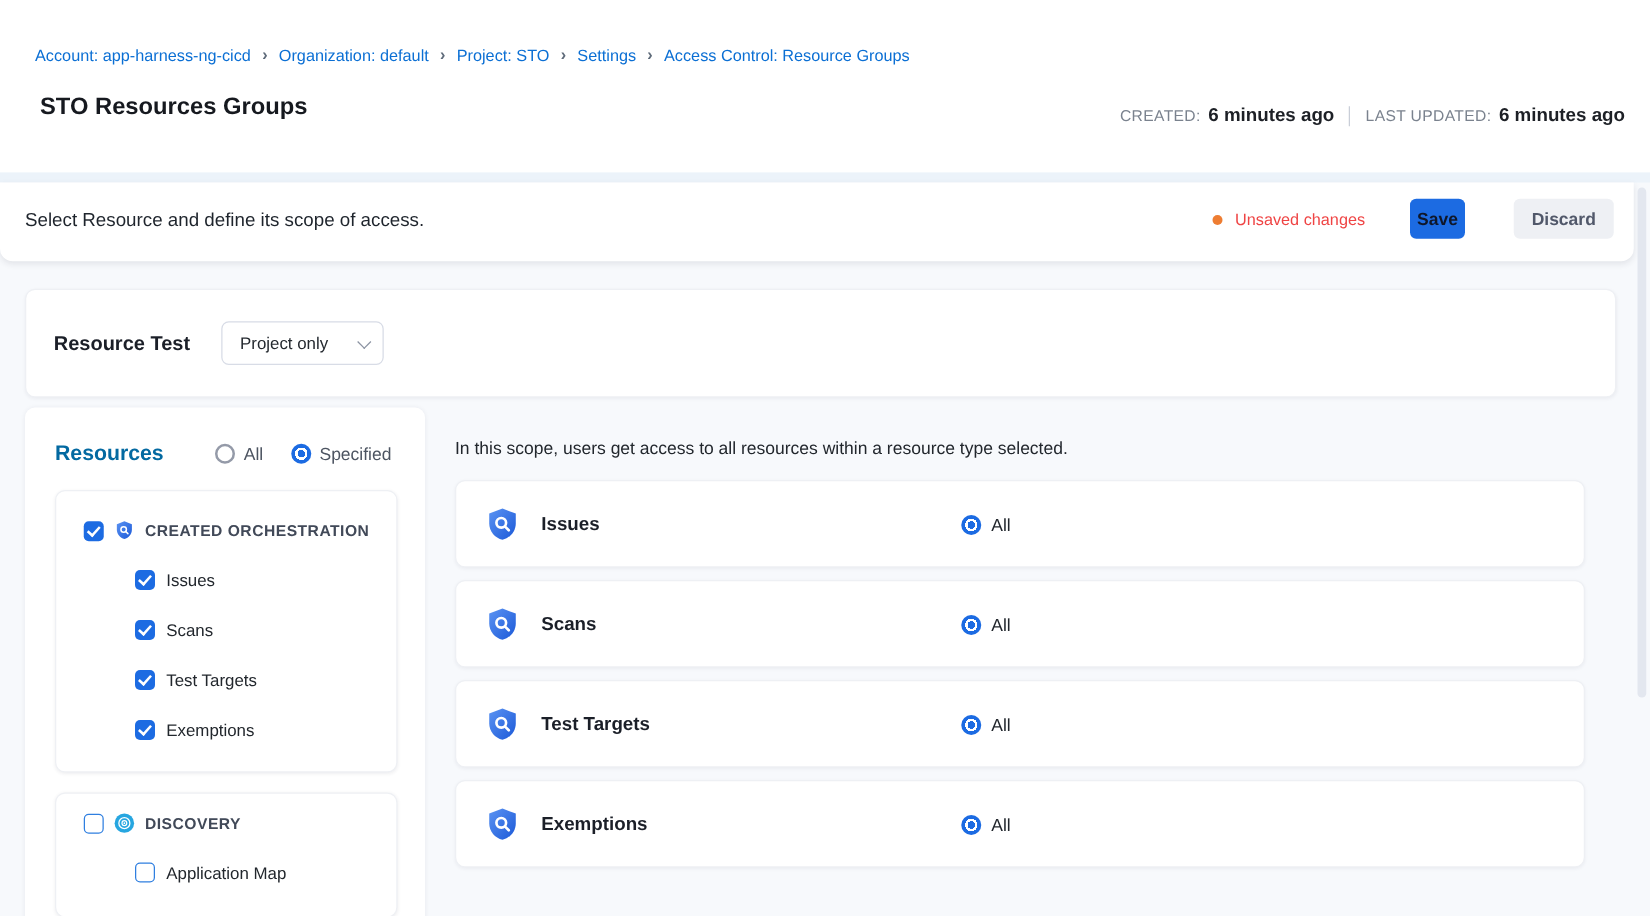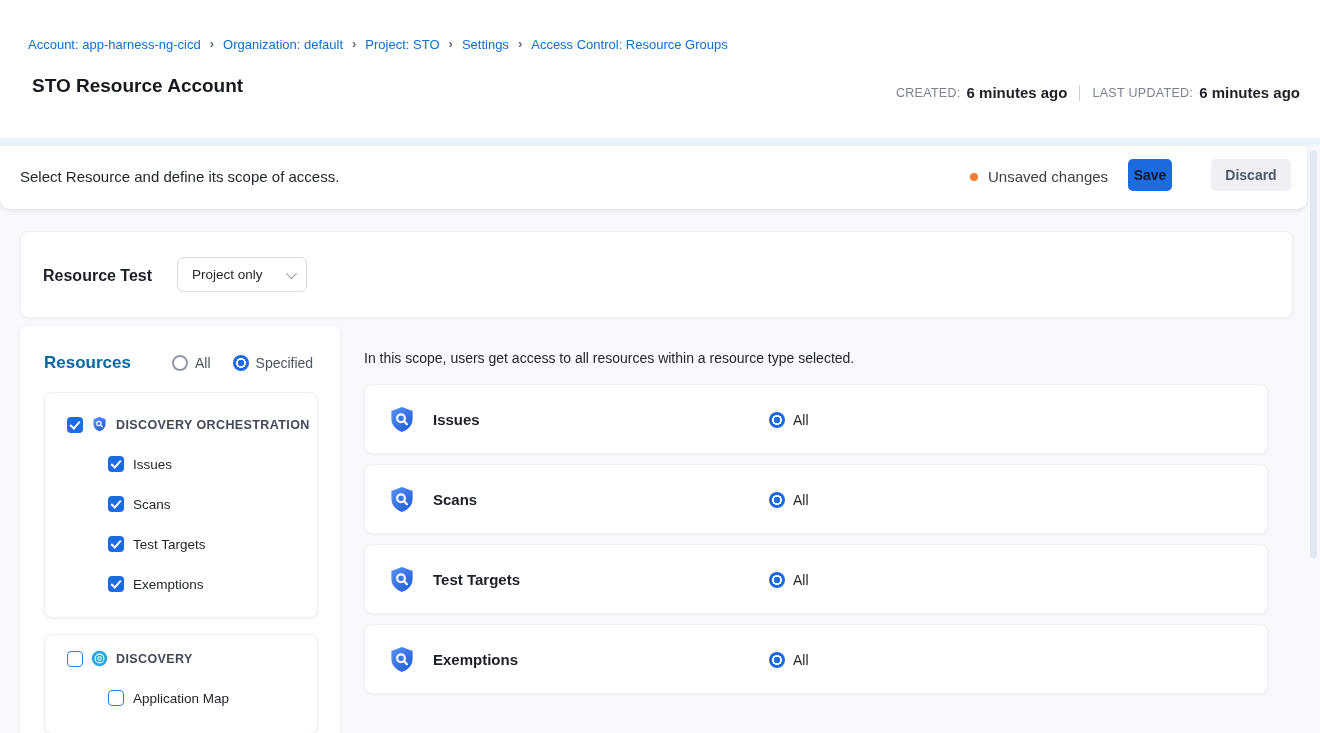--- a/index.html
+++ b/index.html
@@ -18,21 +18,21 @@
   .meta-sep { width:1px; height:16px; background:#c9ced8; margin:0 12px; }
 
   .header-divider { position:absolute; left:0; top:138px; width:1320px; height:8px; background:#ecf3fa; }
 
   
   .toolbar { position:absolute; left:0; top:146px; width:1307px; height:63px; background:#ffffff;
              border-radius:0 0 10px 10px; box-shadow:0 2px 5px rgba(40,41,61,.10); }
   .toolbar-text { position:absolute; left:20px; top:22px; font-size:15px; color:#1e242c;text-align:center; }
   .unsaved { position:absolute; left:970px; top:22px; display:flex; align-items:center; gap:10px; }
   .unsaved-dot { width:8px; height:8px; border-radius:50%; background:#ee7d32; }
-  .unsaved-text { color:#404040; font-size:15px; }
+  .unsaved-text { color:#ef4444; font-size:13px; }
   .btn { position:absolute; top:159px; height:32px; border:none; border-radius:5px; font-family:inherit;
          font-size:14px; font-weight:700; cursor:pointer; }
   .btn-save { left:1128px; width:44px; background:#1c6be2; color:#0f172a; }
   .btn-discard { left:1211px; width:80px; background:#eef0f4; color:#51586a; }
   .toolbar { top:146px; } .btn { top:13px; } 
 
   
   .card { background:#ffffff; border:1px solid #eef0f4; border-radius:8px; box-shadow:0 1px 3px rgba(40,41,61,.06); }
   .scope-card { position:absolute; left:20px; top:231px; width:1273px; height:87px; }
   .scope-label { position:absolute; left:22px; top:35px; font-size:16px; font-weight:700; color:#1b1f28; }
@@ -108,21 +108,21 @@
     <a>Account: app-harness-ng-cicd</a>
     <span class="crumb-sep">›</span>
     <a>Organization: default</a>
     <span class="crumb-sep">›</span>
     <a>Project: STO</a>
     <span class="crumb-sep">›</span>
     <a>Settings</a>
     <span class="crumb-sep">›</span>
     <a>Access Control: Resource Groups</a>
   </div>
-  <div class="page-title">STO Resource Account</div>
+  <div class="page-title">STO Resources Groups</div>
   <div class="meta">
     <span class="label">CREATED:</span>
     <span class="value">6 minutes ago</span>
     <span class="meta-sep"></span>
     <span class="label">LAST UPDATED:</span>
     <span class="value">6 minutes ago</span>
   </div>
 </div>
 <div class="header-divider"></div>
 
@@ -153,21 +153,21 @@
     <span class="radio on"></span>
     <span class="radio-lbl">Specified</span>
   </div>
 
   <div class="group-box g1">
     <div class="tree-row" style="left:22px; top:23px;">
       <span class="cbx on"></span>
       <svg class="tree-ico">
           <use href="#sym-shield"></use>
         </svg>
-      <span class="tree-parent-lbl">DISCOVERY ORCHESTRATION</span>
+      <span class="tree-parent-lbl">CREATED ORCHESTRATION</span>
     </div>
     <div class="tree-row" style="left:63px; top:63px;">
       <span class="cbx on"></span>
       <span class="tree-child-lbl">Issues</span>
     </div>
     <div class="tree-row" style="left:63px; top:103px;">
       <span class="cbx on"></span>
       <span class="tree-child-lbl">Scans</span>
     </div>
     <div class="tree-row" style="left:63px; top:143px;">

